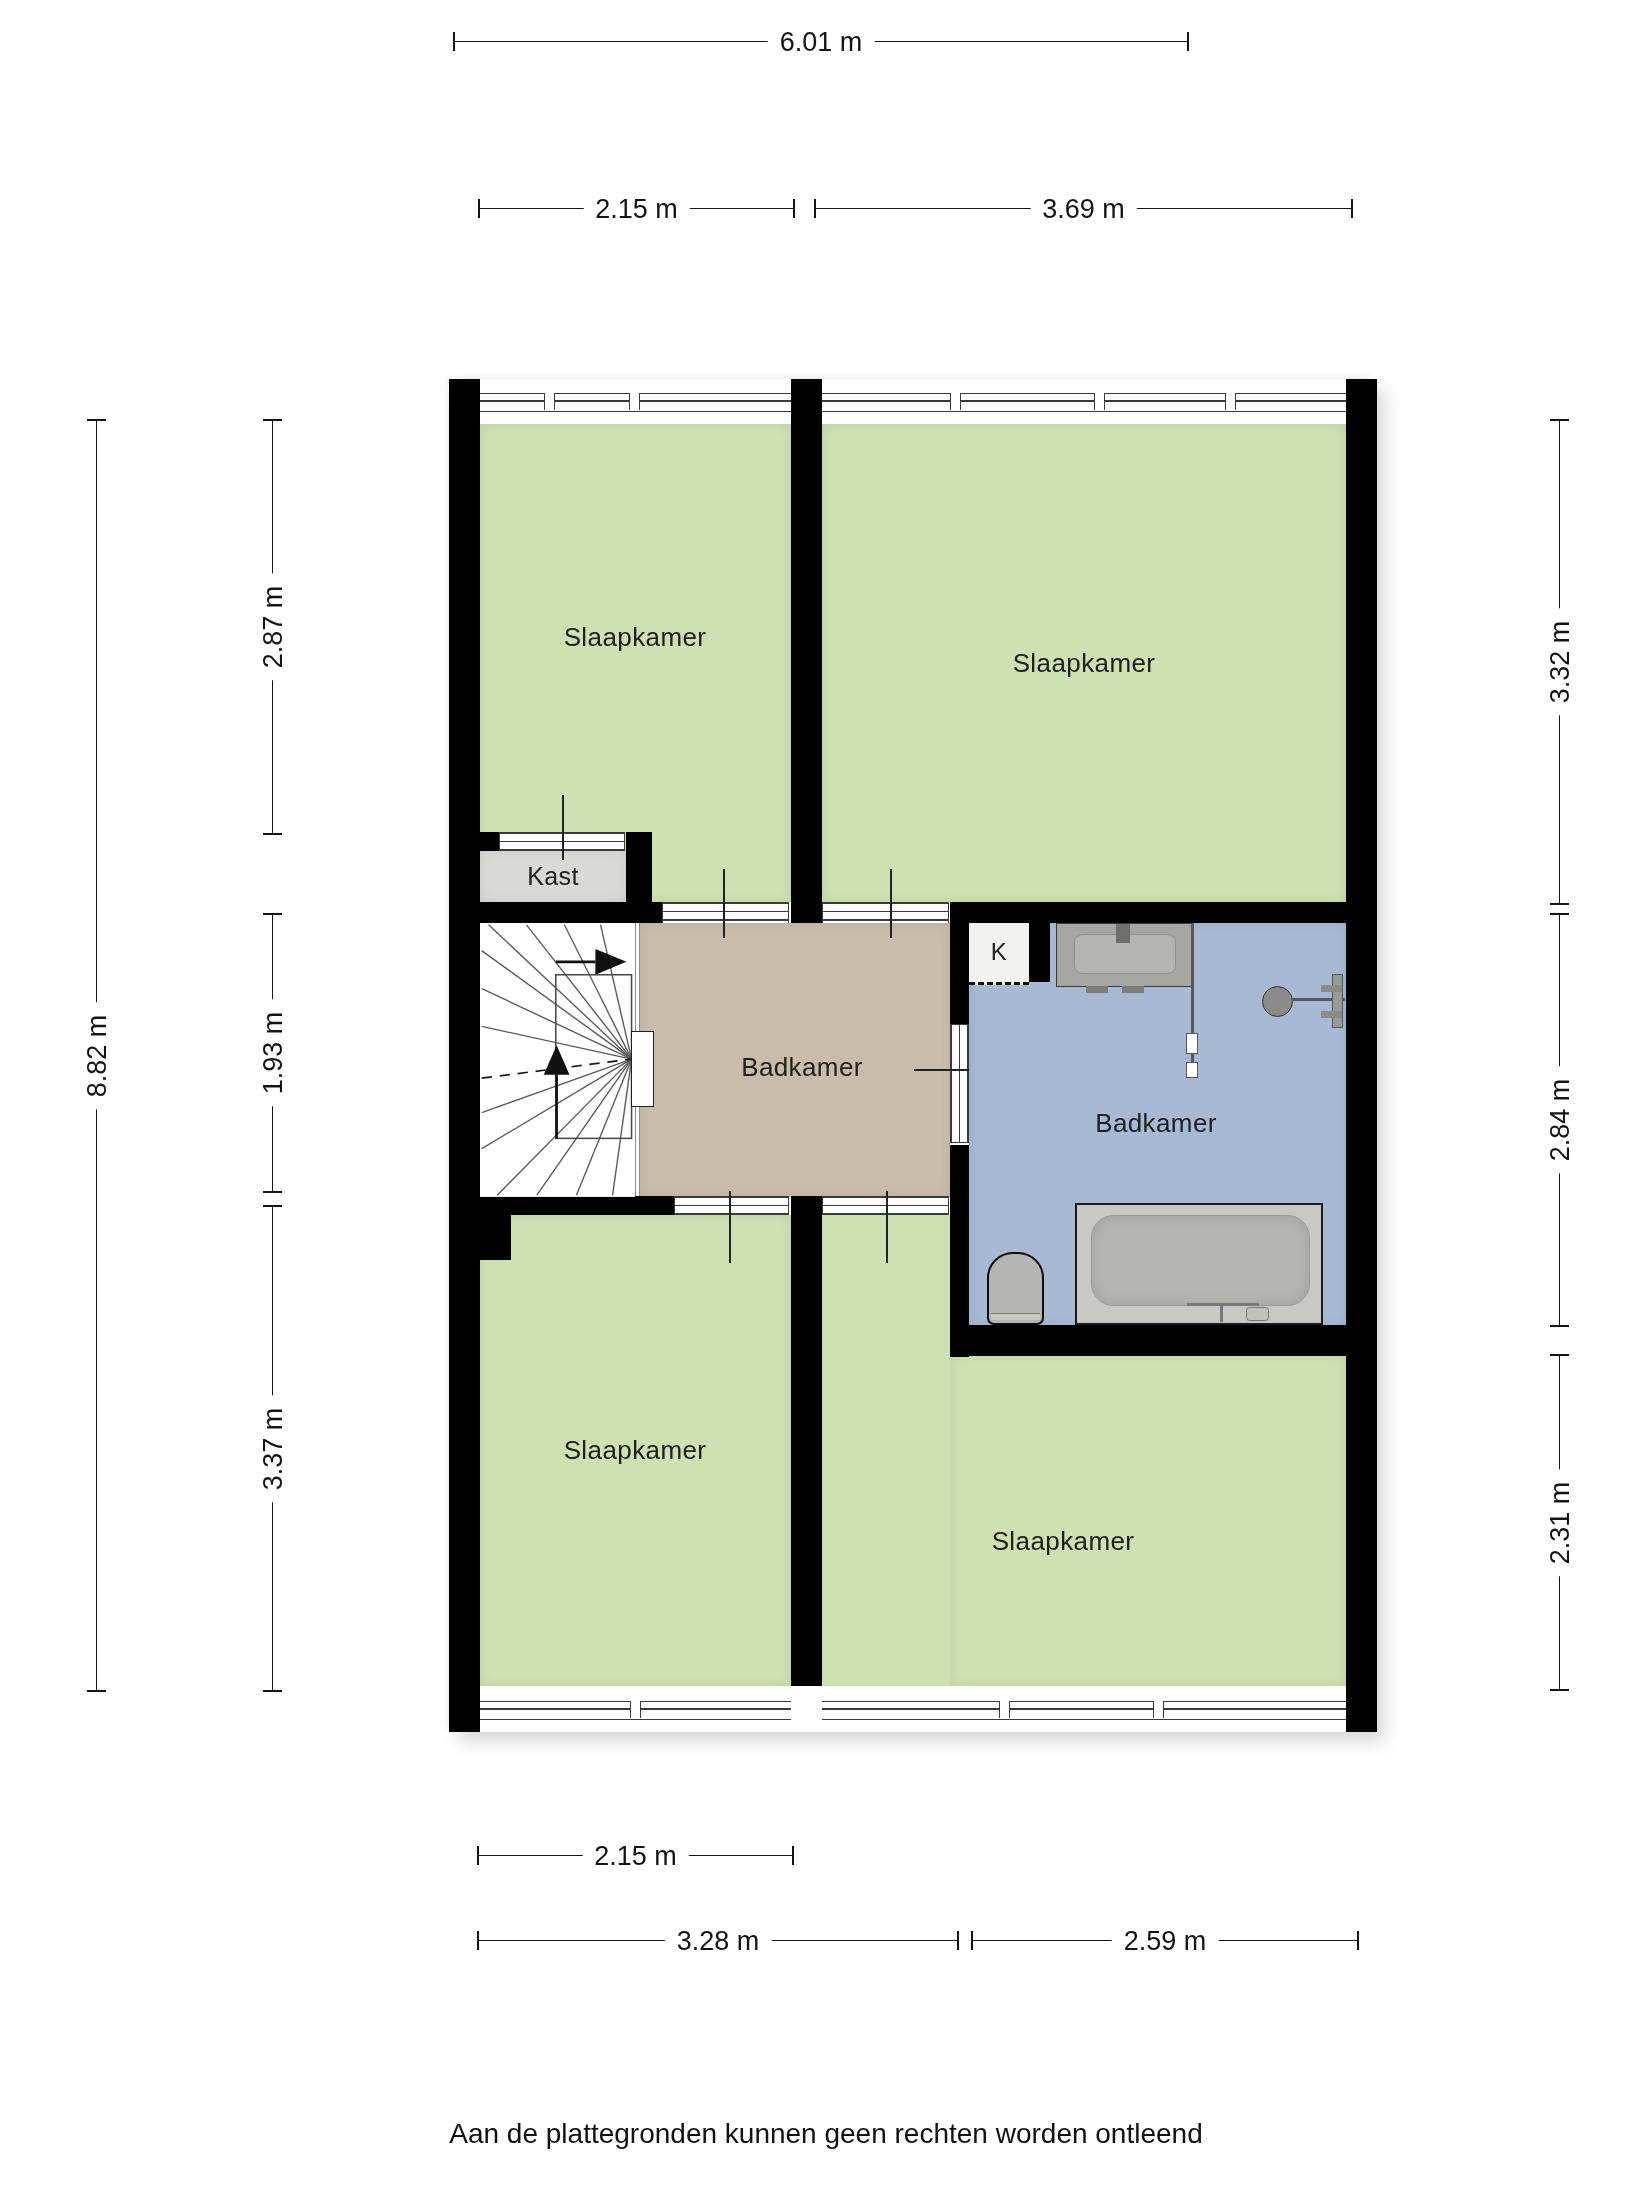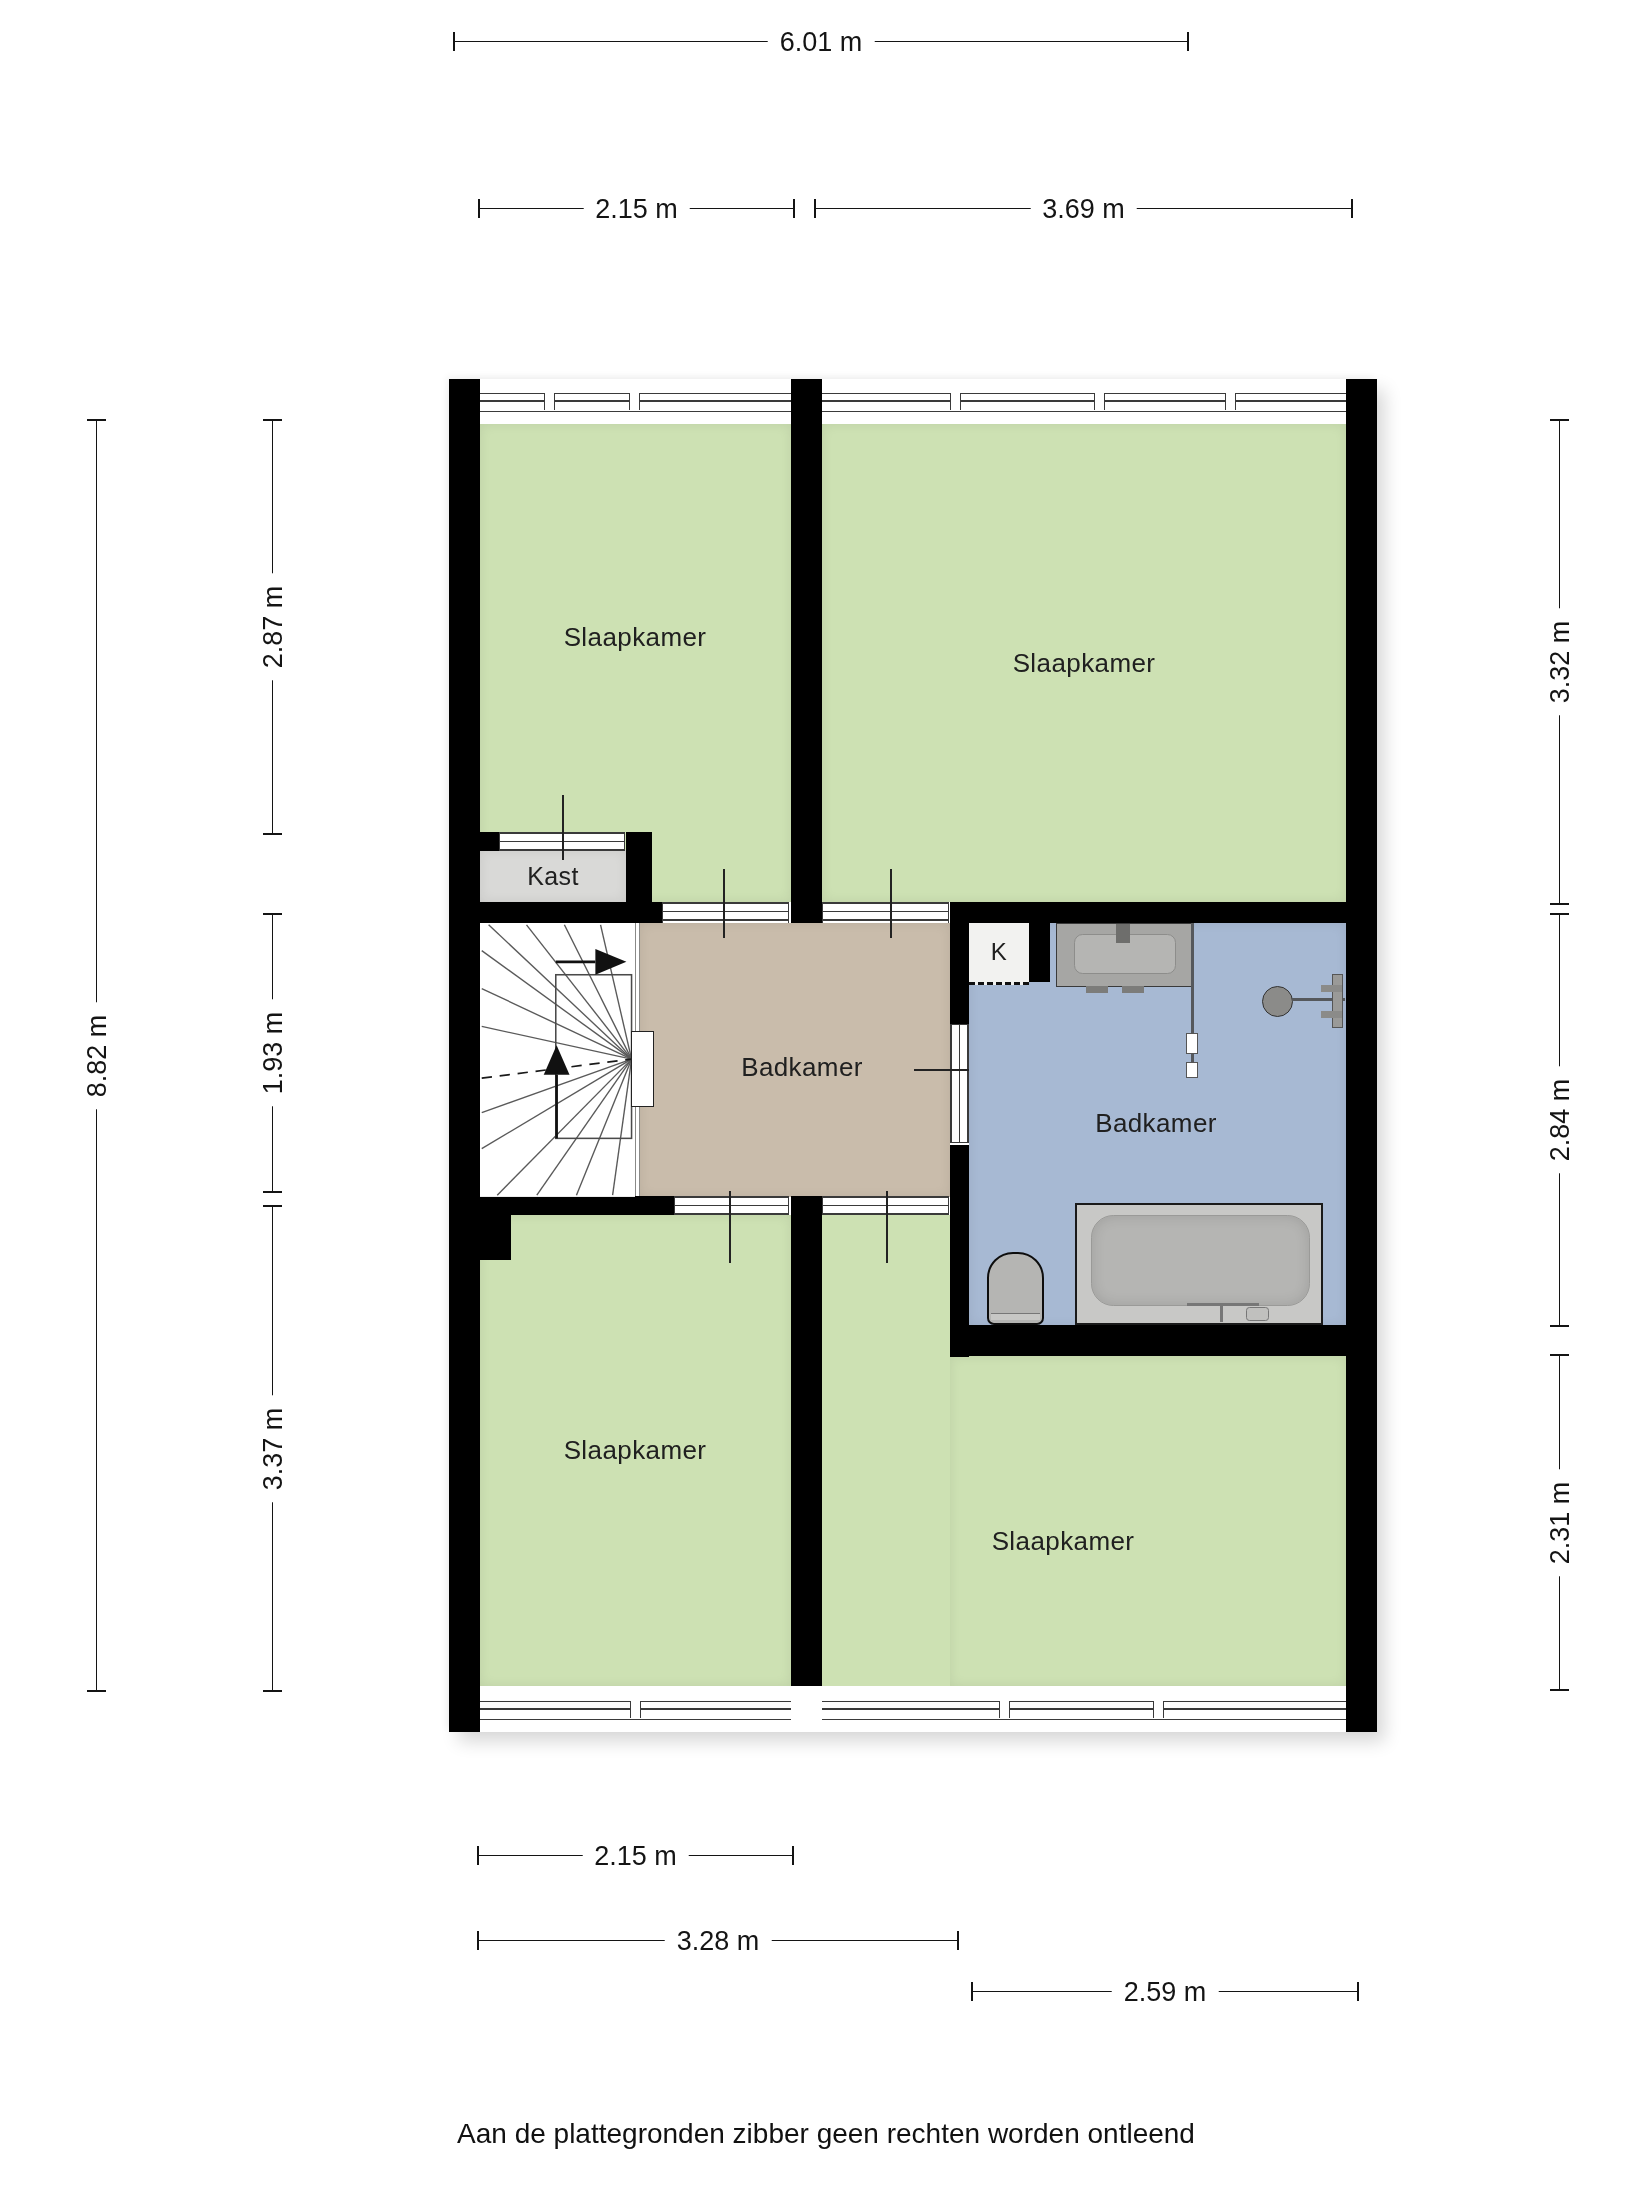--- a/index.html
+++ b/index.html
@@ -259,23 +259,23 @@
       <div class="t1"></div>
       <div class="t2"></div>
     <span class="lbl">2.15 m</span>
   </div>
   <div class="dim-h" style="left:477px;top:1925px;width:482px;">
     <div class="line"></div>
       <div class="t1"></div>
       <div class="t2"></div>
     <span class="lbl">3.28 m</span>
   </div>
-  <div class="dim-h" style="left:971px;top:1976px;width:388px;">
+  <div class="dim-h" style="left:971px;top:1925px;width:388px;">
     <div class="line"></div>
       <div class="t1"></div>
       <div class="t2"></div>
     <span class="lbl">2.59 m</span>
   </div>
 
-  <div class="footer-line" style="top:2118px;">Aan de plattegronden zibber geen rechten worden ontleend</div>
+  <div class="footer-line" style="top:2118px;">Aan de plattegronden kunnen geen rechten worden ontleend</div>
 
 </div>
 
 
 </body></html>

